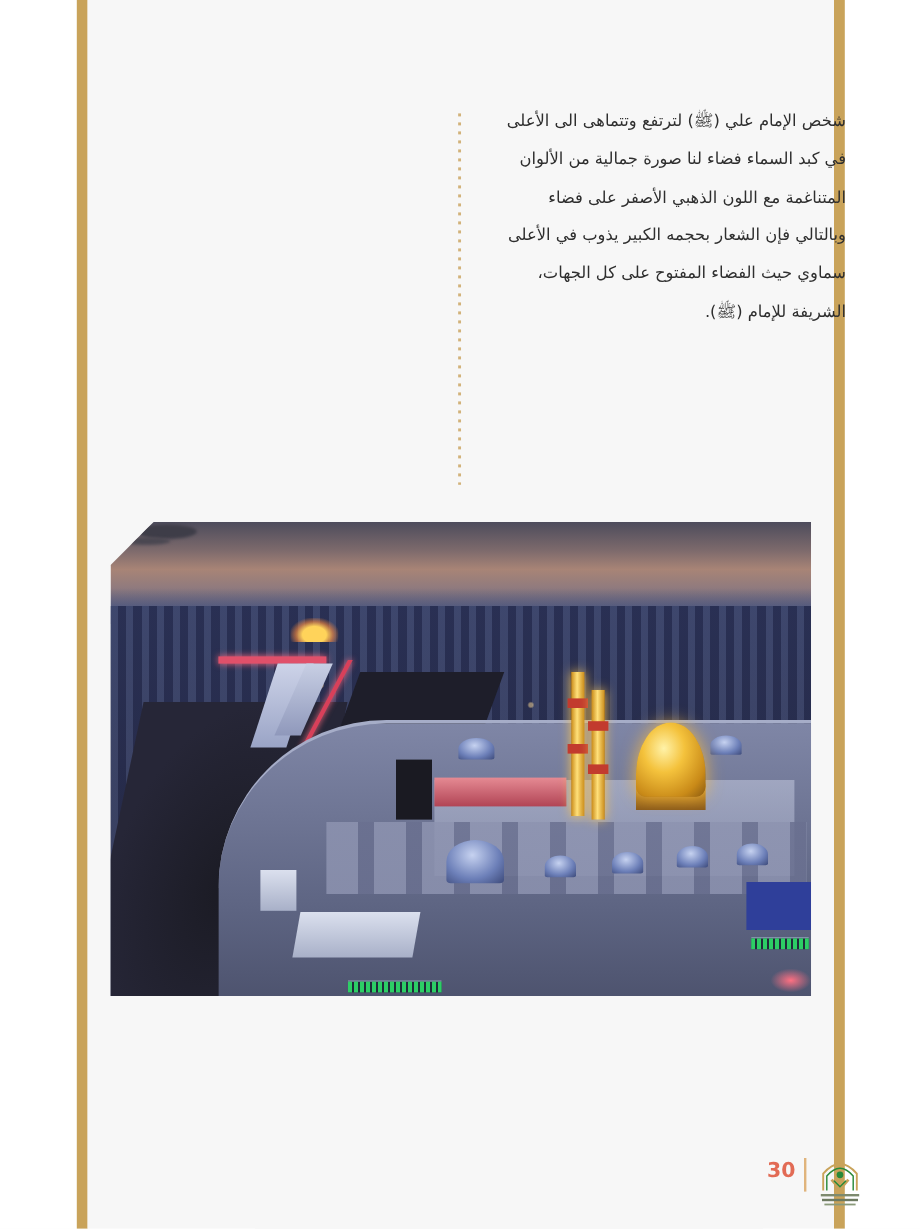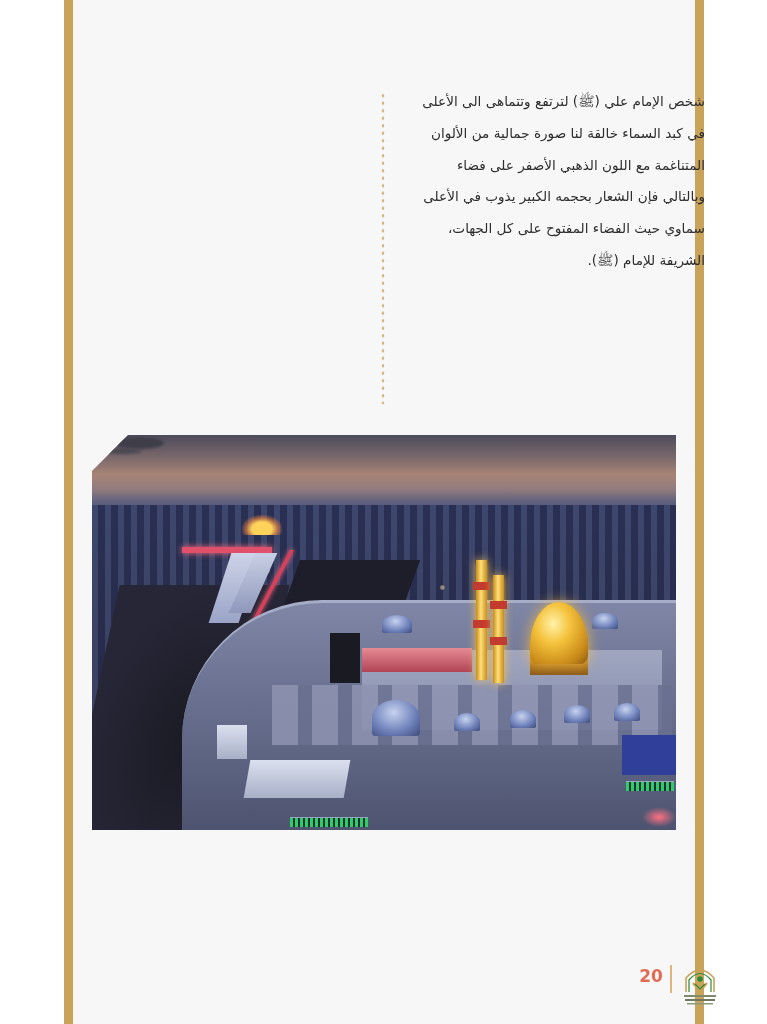--- a/index.html
+++ b/index.html
@@ -183,21 +183,21 @@
 <body>
 
 <div class="gold-bar-left"></div>
 <div class="page"></div>
 <div class="gold-bar-right"></div>
 
 <div class="dotted-rule"></div>
 
 <div class="body-text">
   <div>شخص الإمام علي (ﷺ) لترتفع وتتماهى الى الأعلى</div>
-  <div>في كبد السماء خالقة لنا صورة جمالية من الألوان</div>
+  <div>في كبد السماء فضاء لنا صورة جمالية من الألوان</div>
   <div>المتناغمة مع اللون الذهبي الأصفر على فضاء</div>
   <div>وبالتالي فإن الشعار بحجمه الكبير يذوب في الأعلى</div>
   <div>سماوي حيث الفضاء المفتوح على كل الجهات،</div>
   <div>الشريفة للإمام (ﷺ).</div>
 </div>
 
 <div class="photo" title="Aerial night view of a holy shrine with a golden dome and two illuminated minarets, surrounded by dense crowds and city lights at dusk">
   <div class="cloud"></div>
   <div class="cloud cloud2"></div>
   <div class="haze"></div>
@@ -236,21 +236,21 @@
   <div class="blue-panel"></div>
   <div class="sign s1" title="ابشرني بابا اكتر">
       <span></span>
     </div>
   <div class="sign s2" title="سب صاحب الزمان">
       <span></span>
     </div>
   <div class="pink-glow"></div>
 </div>
 
-<div class="page-number">20</div>
+<div class="page-number">30</div>
 <div class="footer-divider"></div>
 
 <div class="logo">
   <svg width="40" height="48" viewBox="0 0 40 48">
     <path d="M6 30 V16 Q20 0 34 16 V30" fill="none" stroke="#c9a35a" stroke-width="1.6"></path>
     <path d="M9 30 V18 Q20 5 31 18 V30" fill="none" stroke="#2a8a3a" stroke-width="1.2"></path>
     <circle cx="20" cy="17" r="2.8" fill="#2a8a3a"></circle>
     <path d="M13 21 L20 29 L27 21" fill="none" stroke="#c9a35a" stroke-width="2.4"></path>
     <path d="M15 22 L20 27 L25 22" fill="none" stroke="#2a8a3a" stroke-width="1.2"></path>
     <rect x="4" y="33" width="32" height="2" fill="#7d8a6e"></rect>

